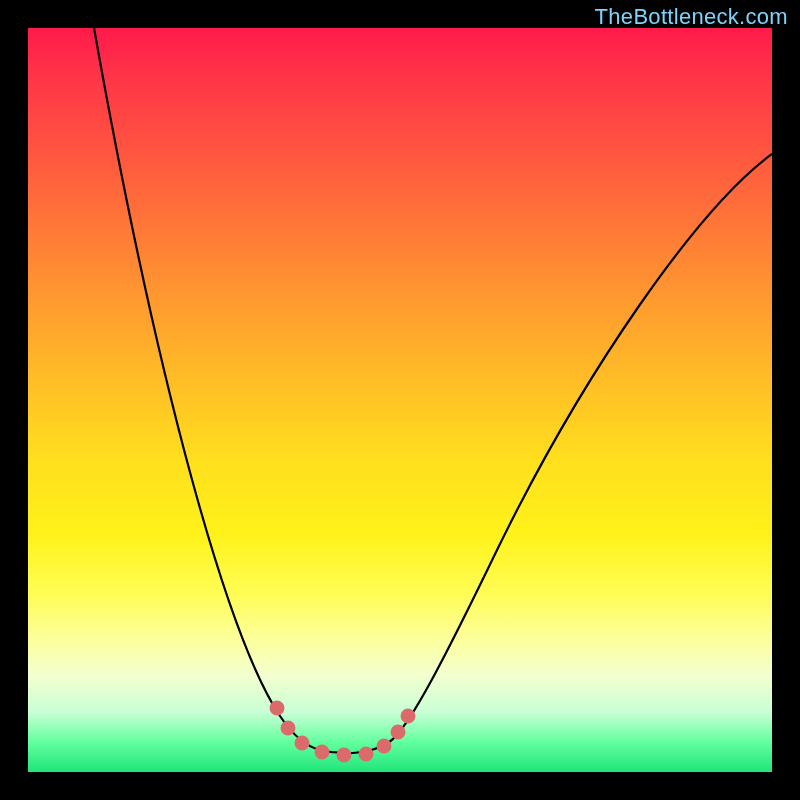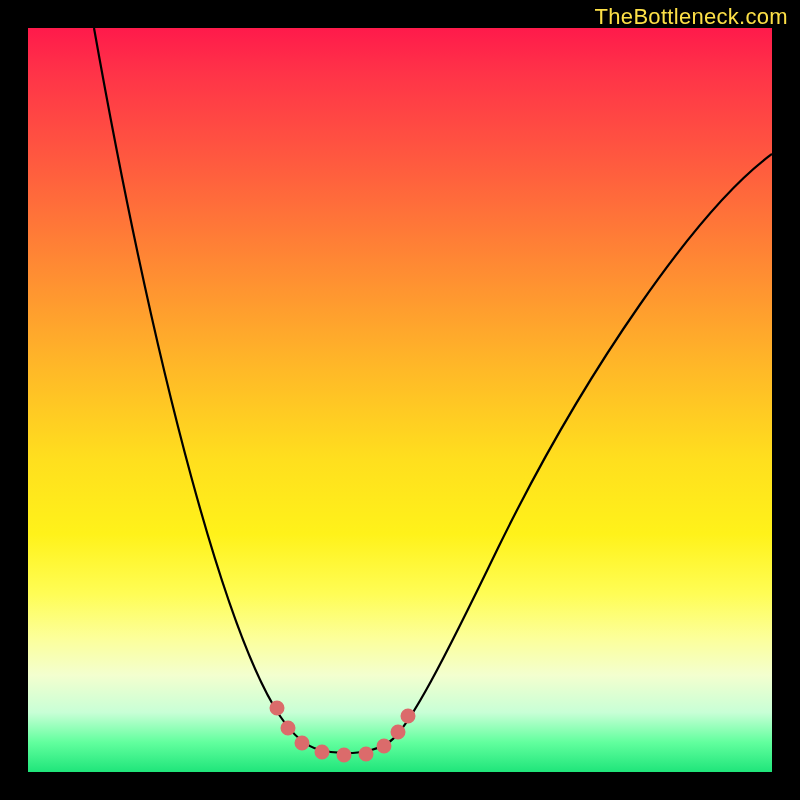--- a/index.html
+++ b/index.html
@@ -38,21 +38,21 @@
       #f3ffcf 87%,
       #c8ffd6 92%,
       #62ff9e 96%,
       #1fe57a 100%
     );
   }
   .watermark {
     position: absolute;
     top: 4px;
     right: 12px;
-    color: #fde047;
+    color: #7dd3fc;
     font-size: 22px;
     letter-spacing: 0.3px;
     user-select: none;
   }
   svg.curve {
     position: absolute;
     left: 0;
     top: 0;
     width: 744px;
     height: 744px;

